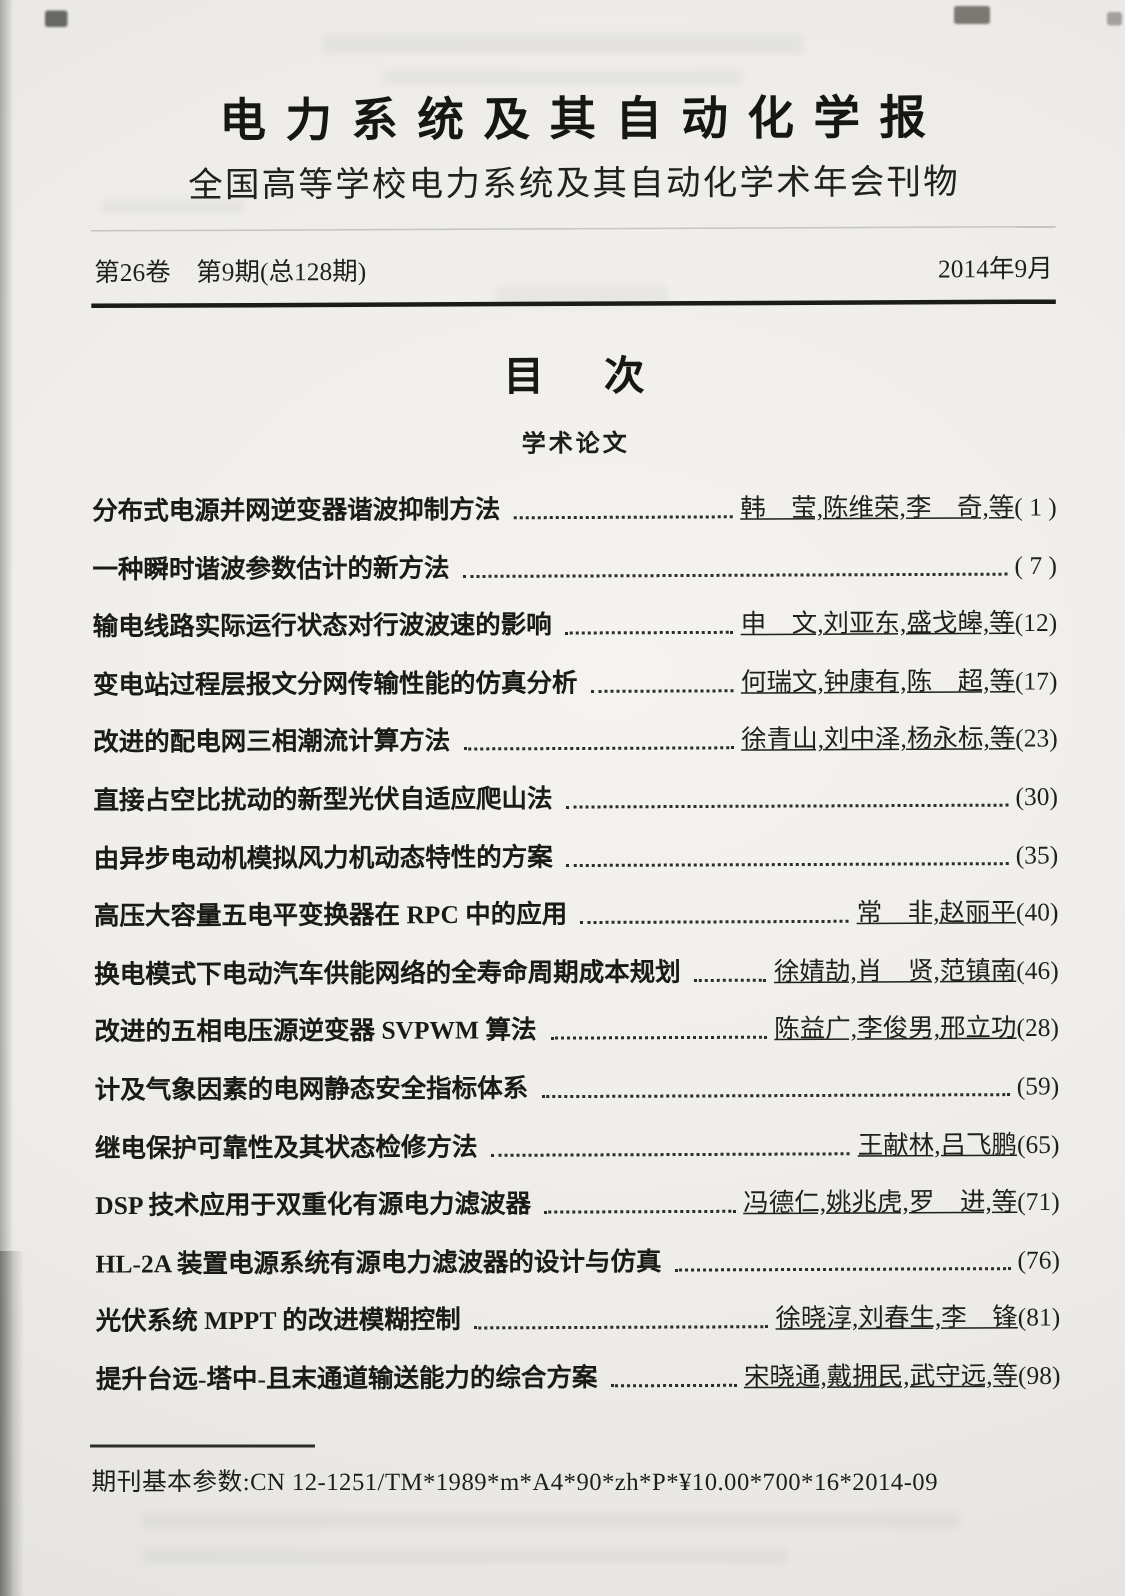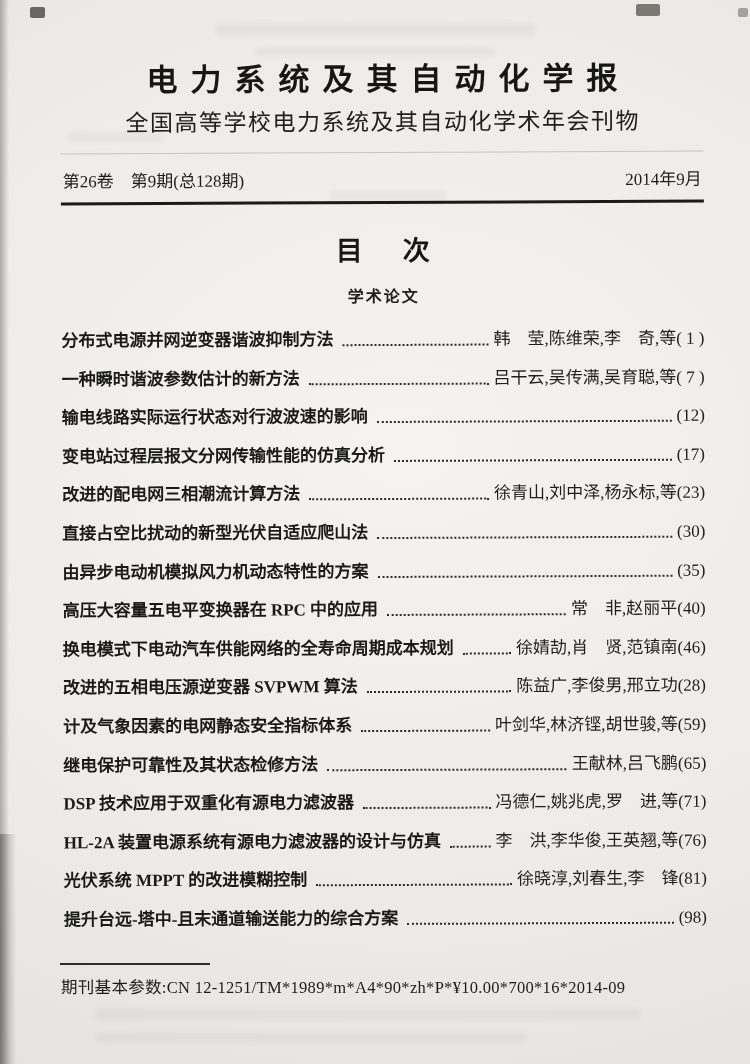--- a/index.html
+++ b/index.html
@@ -108,20 +108,21 @@
   }
   .leader {
     flex: 1 1 auto;
     min-width: 14px;
     border-bottom: 2.5px dotted #2c2c2a;
     margin: 0 5px 6px 9px;
   }
   .entry-authors {
     flex: 0 0 auto;
     color: #1f1f1d;
+    text-decoration: underline;
   }
   .entry-page {
     flex: 0 0 auto;
     color: #1f1f1d;
   }
 
   
   .footer-rule {
     position: absolute;
     left: 60px;
@@ -212,33 +213,34 @@
   <li class="entry">
     <span class="entry-title">分布式电源并网逆变器谐波抑制方法</span>
     <span class="leader"></span>
     <span class="entry-authors">韩　莹,陈维荣,李　奇,等</span>
     <span class="entry-page">( 1 )</span>
   </li>
 
   <li class="entry">
     <span class="entry-title">一种瞬时谐波参数估计的新方法</span>
     <span class="leader"></span>
-    <span class="entry-authors">吕干云,吴传满,吴育聪,等</span>
     <span class="entry-page">( 7 )</span>
   </li>
 
   <li class="entry">
     <span class="entry-title">输电线路实际运行状态对行波波速的影响</span>
     <span class="leader"></span>
+    <span class="entry-authors">申　文,刘亚东,盛戈皞,等</span>
     <span class="entry-page">(12)</span>
   </li>
 
   <li class="entry">
     <span class="entry-title">变电站过程层报文分网传输性能的仿真分析</span>
     <span class="leader"></span>
+    <span class="entry-authors">何瑞文,钟康有,陈　超,等</span>
     <span class="entry-page">(17)</span>
   </li>
 
   <li class="entry">
     <span class="entry-title">改进的配电网三相潮流计算方法</span>
     <span class="leader"></span>
     <span class="entry-authors">徐青山,刘中泽,杨永标,等</span>
     <span class="entry-page">(23)</span>
   </li>
 
@@ -271,55 +273,54 @@
   <li class="entry">
     <span class="entry-title">改进的五相电压源逆变器 SVPWM 算法</span>
     <span class="leader"></span>
     <span class="entry-authors">陈益广,李俊男,邢立功</span>
     <span class="entry-page">(28)</span>
   </li>
 
   <li class="entry">
     <span class="entry-title">计及气象因素的电网静态安全指标体系</span>
     <span class="leader"></span>
-    <span class="entry-authors">叶剑华,林济铿,胡世骏,等</span>
     <span class="entry-page">(59)</span>
   </li>
 
   <li class="entry">
     <span class="entry-title">继电保护可靠性及其状态检修方法</span>
     <span class="leader"></span>
     <span class="entry-authors">王献林,吕飞鹏</span>
     <span class="entry-page">(65)</span>
   </li>
 
   <li class="entry">
     <span class="entry-title">DSP 技术应用于双重化有源电力滤波器</span>
     <span class="leader"></span>
     <span class="entry-authors">冯德仁,姚兆虎,罗　进,等</span>
     <span class="entry-page">(71)</span>
   </li>
 
   <li class="entry">
     <span class="entry-title">HL-2A 装置电源系统有源电力滤波器的设计与仿真</span>
     <span class="leader"></span>
-    <span class="entry-authors">李　洪,李华俊,王英翘,等</span>
     <span class="entry-page">(76)</span>
   </li>
 
   <li class="entry">
     <span class="entry-title">光伏系统 MPPT 的改进模糊控制</span>
     <span class="leader"></span>
     <span class="entry-authors">徐晓淳,刘春生,李　锋</span>
     <span class="entry-page">(81)</span>
   </li>
 
   <li class="entry">
     <span class="entry-title">提升台远-塔中-且末通道输送能力的综合方案</span>
     <span class="leader"></span>
+    <span class="entry-authors">宋晓通,戴拥民,武守远,等</span>
     <span class="entry-page">(98)</span>
   </li>
 </ol>
     </main>
 
   </div>
 
   <div class="footer-rule"></div>
   <div class="footer-params">期刊基本参数:CN 12-1251/TM*1989*m*A4*90*zh*P*¥10.00*700*16*2014-09</div>
 

